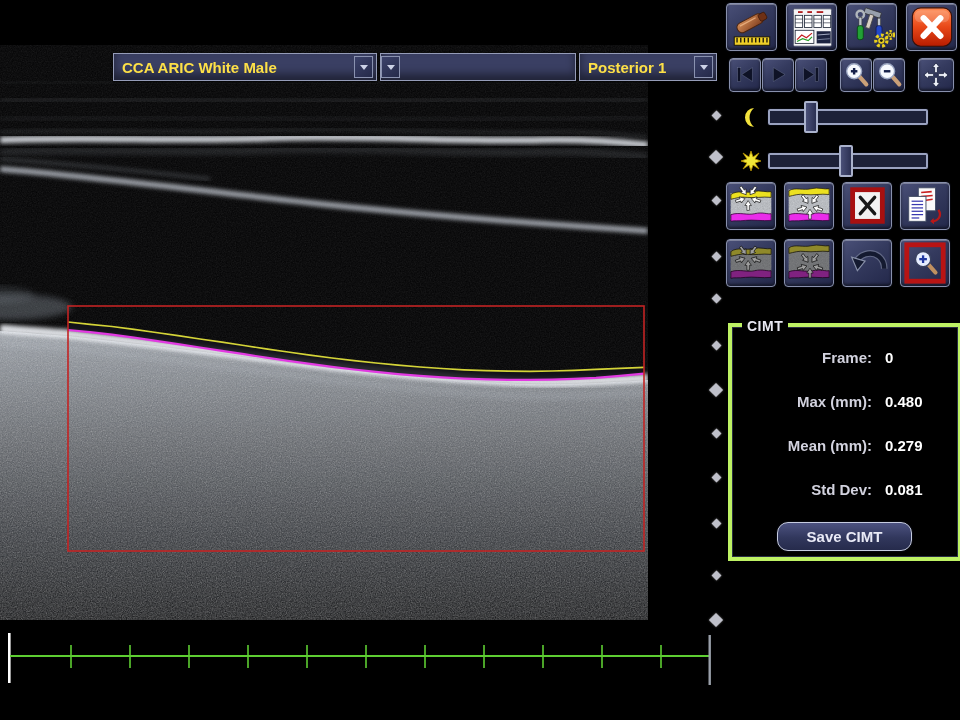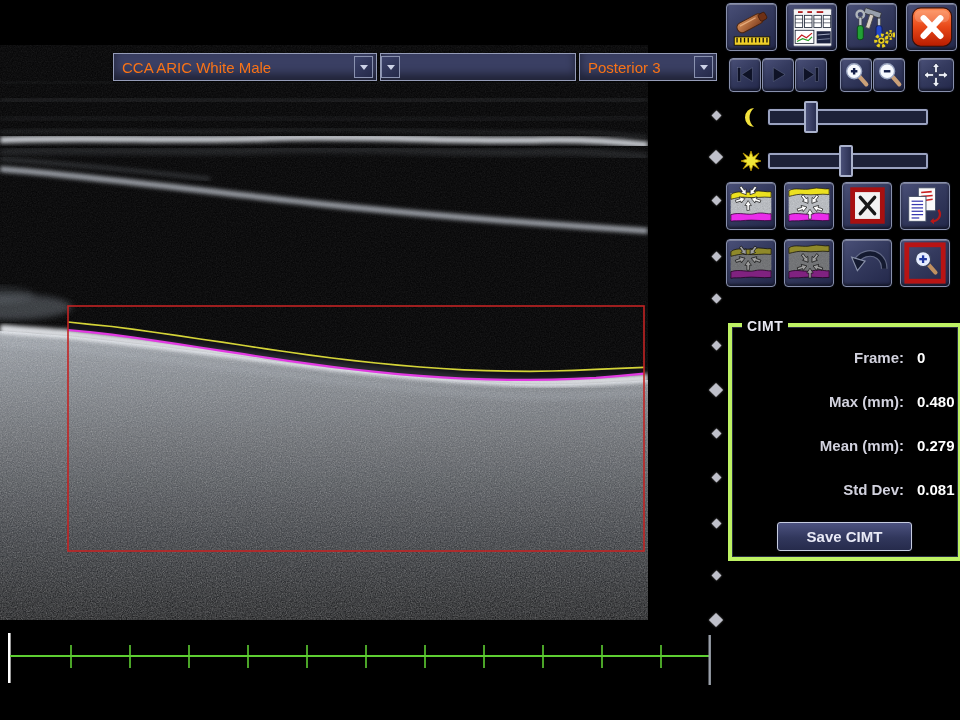--- a/index.html
+++ b/index.html
@@ -34,34 +34,34 @@
   .toolgrid{position:absolute;left:726px;top:182px;display:grid;
             grid-template-columns:repeat(4,50px);grid-auto-rows:48px;gap:9px 8px;}
   .dim svg{filter:brightness(.62) saturate(.8);}
 
   
   .cimt-box{position:absolute;left:728px;top:323px;width:226px;height:230px;
             border:4px solid #bef264;box-shadow:inset 0 0 0 1px #2a2e44;}
   .cimt-legend{position:absolute;left:10px;top:-9px;background:#000;padding:0 5px;
             color:#e8e8f2;font-size:14px;font-weight:bold;letter-spacing:.5px;}
   .cimt-rows{position:absolute;left:0;top:22px;width:100%;}
-  .cimt-row{display:flex;align-items:flex-start;margin-bottom:27px;padding-left:32px;}
+  .cimt-row{display:flex;align-items:flex-start;margin-bottom:27px;}
   .cimt-label{width:140px;text-align:right;color:#d2d2de;font-size:15px;font-weight:bold;}
   .cimt-value{margin-left:13px;color:#fff;font-size:15px;font-weight:bold;}
   .save-btn{position:absolute;left:45px;bottom:6px;width:133px;height:27px;
             background:linear-gradient(180deg,#4c5280 0%,#31375c 55%,#262b4c 100%);
-            border:1px solid #c6cce0;border-radius:3px;color:#e9eaf6;font-size:15px;
+            border:1px solid #c6cce0;border-radius:11px;color:#e9eaf6;font-size:15px;
             font-weight:bold;display:flex;align-items:center;justify-content:center;
             box-shadow:0 0 0 1px #05060c;cursor:pointer;}
 
   
   .dropdown{position:absolute;top:53px;height:26px;background:#3a3f63;
             border:1px solid #959cb8;box-shadow:inset 0 -6px 8px rgba(0,0,0,.45),0 1px 2px #000;
             display:flex;align-items:center;cursor:pointer;}
-  .dd-text{flex:1;padding-left:8px;color:#f97316;font-size:15px;font-weight:normal;
+  .dd-text{flex:1;padding-left:8px;color:#fde047;font-size:15px;font-weight:bold;
            white-space:nowrap;overflow:hidden;}
   .dd-btn{width:17px;height:20px;margin-right:3px;background:linear-gradient(145deg,#3c426a,#252a4a);
           border:1px solid #8a92b0;display:flex;align-items:center;justify-content:center;}
   .dd-tri{width:0;height:0;border-left:4px solid transparent;border-right:4px solid transparent;
           border-top:5px solid #ccd2e6;}
 
   
   .diamond{position:absolute;background:#bfc0ca;transform:rotate(45deg);
            box-shadow:0 0 2px rgba(255,255,255,.5);}
 
@@ -148,21 +148,21 @@
     <span class="dd-btn">
         <i class="dd-tri"></i>
       </span>
   </div>
   <div class="dropdown" style="left:380px;width:194px;">
     <span class="dd-btn">
         <i class="dd-tri"></i>
       </span>
   </div>
   <div class="dropdown" style="left:579px;width:136px;">
-    <span class="dd-text">Posterior 3</span>
+    <span class="dd-text">Posterior 1</span>
     <span class="dd-btn">
         <i class="dd-tri"></i>
       </span>
   </div>
 
   <div class="top-toolbar">
     <div class="btn">
       <svg width="46" height="43" viewBox="0 0 48 46">
         <g transform="rotate(-28 24 18)">
           <rect x="7" y="12" width="30" height="11" rx="5" fill="url(#cop)" stroke="#4a2410" stroke-width="1"></rect>

